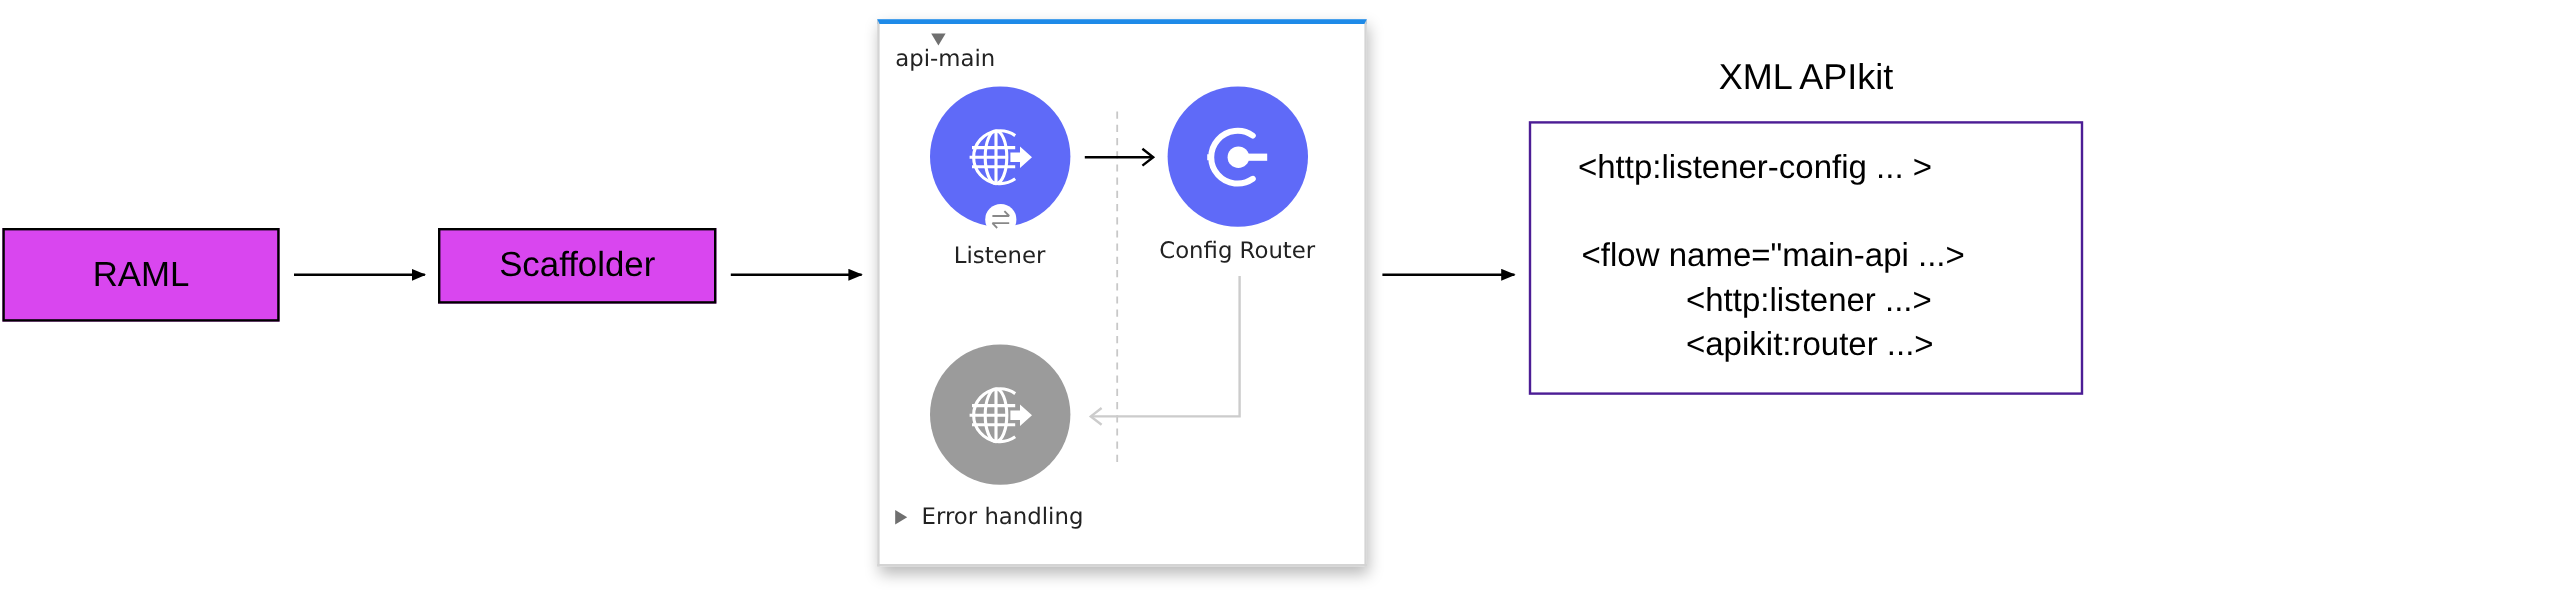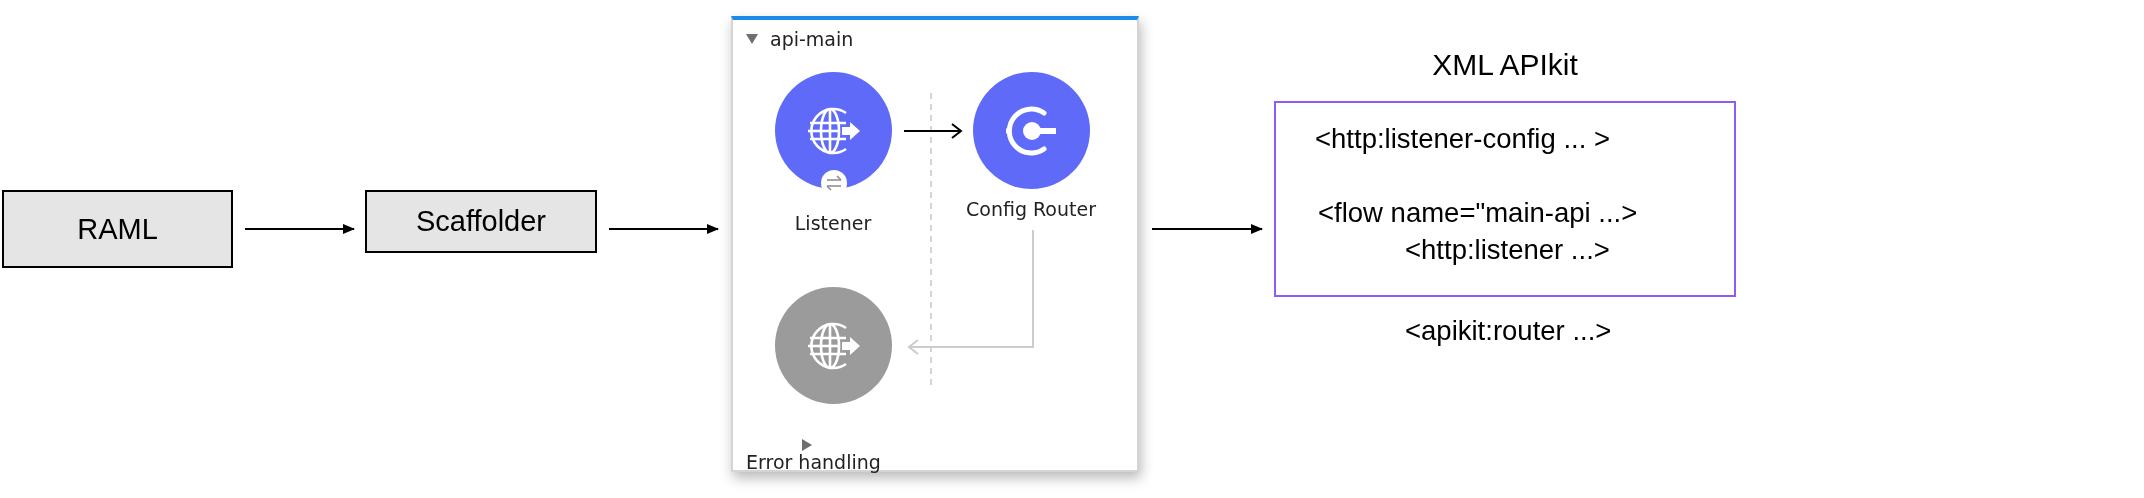--- a/index.html
+++ b/index.html
@@ -12,21 +12,21 @@
       height: 498px;
       position: relative;
       overflow: hidden;
       font-family: "Liberation Sans", sans-serif;
       color: #000;
     }
     .box {
       position: absolute;
       border: 2px solid #000;
       box-sizing: border-box;
-      background: #e5e5e5;
+      background: #d946ef;
       display: flex;
       align-items: center;
       justify-content: center;
       font-size: 29px;
       font-family: "Liberation Sans", sans-serif;
     }
     #raml-box { left: 2px; top: 190px; width: 231px; height: 78px; }
     #scaffolder-box { left: 365px; top: 190px; width: 232px; height: 63px; }
 
     #xml-title {
@@ -36,22 +36,22 @@
       top: 48px;
       text-align: center;
       font-size: 30px;
       line-height: 34px;
     }
     #xml-box {
       position: absolute;
       left: 1274px;
       top: 101px;
       width: 462px;
-      height: 196px;
-      border: 2px solid #8b5cf6;
+      height: 228px;
+      border: 2px solid #4c1d95;
       box-sizing: border-box;
       background: #fff;
     }
     .xml-line {
       position: absolute;
       font-size: 27.5px;
       line-height: 32px;
       white-space: pre;
     }
 
@@ -86,22 +86,22 @@
     .tri-down {
       border-left: 6px solid transparent;
       border-right: 6px solid transparent;
       border-top: 10px solid #6f6f6f;
     }
     .tri-right {
       border-top: 6px solid transparent;
       border-bottom: 6px solid transparent;
       border-left: 10px solid #6f6f6f;
     }
-    #flow-header { left: 13px; top: 8px; }
-    #error-header { left: 13px; top: 419px; flex-direction: column; }
+    #flow-header { left: 13px; top: 8px; flex-direction: column; }
+    #error-header { left: 13px; top: 400px; }
 
     .node-circle {
       position: absolute;
       width: 117px;
       height: 117px;
       border-radius: 50%;
       display: flex;
       align-items: center;
       justify-content: center;
       cursor: pointer;
@@ -182,21 +182,21 @@
   <div class="badge" style="left:88px; top:150px;">
     <svg width="18" height="18" viewBox="0 0 18 18">
       <g fill="none" stroke="#888" stroke-width="1.5">
         <line x1="2" y1="6" x2="16" y2="6"></line>
         <polyline points="12,2 16,6"></polyline>
         <line x1="2" y1="12" x2="16" y2="12"></line>
         <polyline points="6,16 2,12"></polyline>
       </g>
     </svg>
   </div>
-  <div class="node-label" style="left:10px; top:192px;">Listener</div>
+  <div class="node-label" style="left:10px; top:182px;">Listener</div>
 
   <div class="node-circle" style="left:240px; top:52px; background:#5f6af8;">
     <svg width="64" height="64" viewBox="0 0 64 64">
       <path d="M44 14 A22 22 0 1 0 44 50" fill="none" stroke="#fff" stroke-width="5" stroke-linecap="round"></path>
       <line x1="6" y1="32" x2="11" y2="32" stroke="#fff" stroke-width="5"></line>
       <circle cx="32" cy="32" r="9" fill="#fff"></circle>
       <rect x="36" y="29" width="20" height="6" fill="#fff"></rect>
     </svg>
   </div>
   <div class="node-label" style="left:208px; top:178px;">Config Router</div>
@@ -219,14 +219,14 @@
     <span class="tri tri-right"></span>
     <span>Error handling</span>
   </div>
 </div>
 
 <div id="xml-title">XML APIkit</div>
 <div id="xml-box">
   <div class="xml-line" style="left:39px; top:20px;">&lt;http:listener-config ... &gt;</div>
   <div class="xml-line" style="left:42px; top:94px;">&lt;flow name="main-api ...&gt;</div>
   <div class="xml-line" style="left:129px; top:131px;">&lt;http:listener ...&gt;</div>
-  <div class="xml-line" style="left:129px; top:168px;margin-top:44px;">&lt;apikit:router ...&gt;</div>
+  <div class="xml-line" style="left:129px; top:168px;">&lt;apikit:router ...&gt;</div>
 </div>
 
 </body></html>

